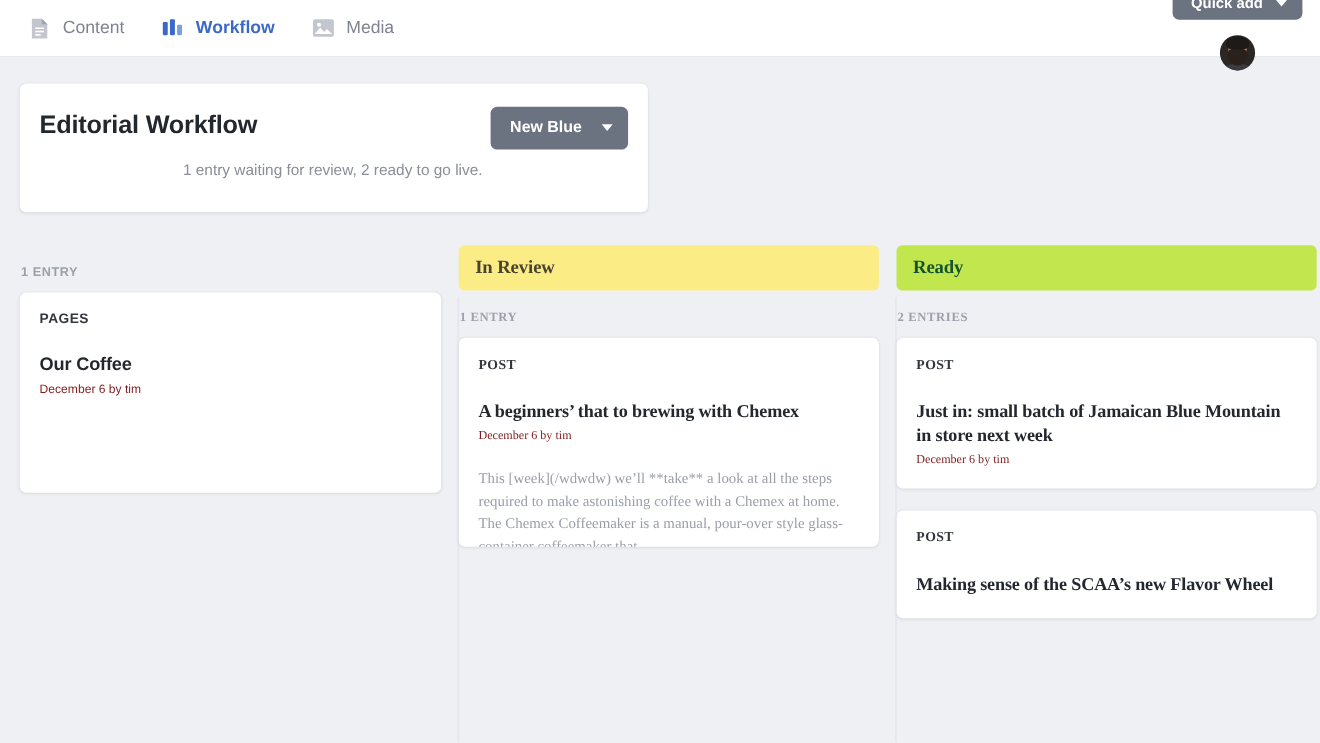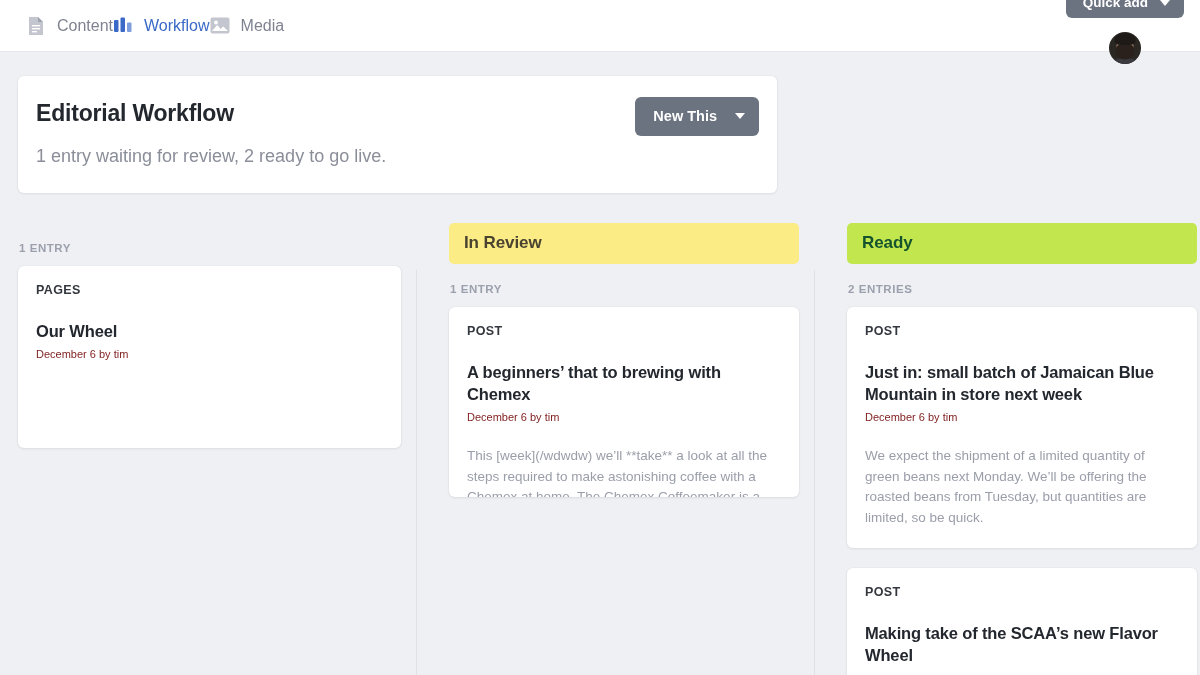--- a/index.html
+++ b/index.html
@@ -25,33 +25,34 @@
     align-items: center;
     padding: 0 16px 0 26px;
     border-bottom: 1px solid #e7e8ed;
     position: relative;
     z-index: 10;
   }
 
   .nav-links {
     display: flex;
     align-items: center;
+    gap: 34px;
   }
 
   .nav-link {
     display: flex;
     align-items: center;
     gap: 11px;
     font-size: 16px;
     color: #7f8391;
     text-decoration: none;
     cursor: pointer;
     line-height: 1;
   }
-  .nav-link.active { color: #3a69c7; font-weight: 400; }
+  .nav-link.active { color: #3a69c7; font-weight: 700; }
 
   .nav-icon {
     width: 20px;
     height: 20px;
     display: inline-flex;
     align-items: center;
     justify-content: center;
   }
   .nav-icon svg { display: block; }
 
@@ -132,39 +133,40 @@
   
   .page {
     padding: 24px 18px 0 18px;
     height: 623px;
     overflow: hidden;
   }
 
   .header-card {
     background: #ffffff;
     border-radius: 6px;
-    width: 759px;
+    width: 571px;
     padding: 24px 20px 22px 18px;
     box-shadow: 0 1px 3px rgba(26,32,44,0.07), 0 0 0 1px rgba(26,32,44,0.02);
     position: relative;
     min-height: 117px;
   }
 
   .header-title {
     font-size: 23px;
     font-weight: 700;
     color: #23272e;
     letter-spacing: -0.2px;
     line-height: 1.2;
   }
 
   .header-sub {
     margin-top: 18px;
-    font-size: 18px;
+    font-size: 14px;
     color: #8a8e99;
+    text-align: center;
   }
 
   .new-post-btn {
     position: absolute;
     top: 21px;
     right: 18px;
     background: #6b7280;
     color: #fff;
     border: none;
     border-radius: 6px;
@@ -185,21 +187,21 @@
     margin-top: 30px;
     align-items: flex-start;
   }
 
   .column {
     width: 398px;
     flex: 0 0 398px;
     position: relative;
     padding-right: 15px;
   }
-  .column + .column { padding-left: 33px; }
+  .column + .column { padding-left: 1px; font-family: Liberation Serif, serif; }
   .column + .column::before {
     content: "";
     position: absolute;
     left: 0;
     top: 47px;
     bottom: -400px;
     width: 1px;
     background: #e0e2e8;
   }
 
@@ -321,33 +323,33 @@
     </div>
   </div>
 </div>
 
 <div class="page">
 
   <div class="header-card">
     <div class="header-title">Editorial Workflow</div>
     <div class="header-sub">1 entry waiting for review, 2 ready to go live.</div>
     <button class="new-post-btn">
-      <span>New This</span>
+      <span>New Blue</span>
       <span class="caret"></span>
     </button>
   </div>
 
   <div class="board">
 
     <div class="column">
       <div class="col-count">1 ENTRY</div>
       <div class="cards">
         <div class="card card-pages">
           <div class="card-kicker">PAGES</div>
-          <div class="card-title">Our Wheel</div>
+          <div class="card-title">Our Coffee</div>
           <div class="card-meta">December 6 by tim</div>
         </div>
       </div>
     </div>
 
     <div class="column">
       <div class="col-pill" style="background:#fbec86;color:#4a4330;">In Review</div>
       <div class="col-count">1 ENTRY</div>
       <div class="cards">
         <div class="card card-review">
@@ -360,24 +362,23 @@
     </div>
 
     <div class="column">
       <div class="col-pill" style="background:#c2e74e;color:#14532d;">Ready</div>
       <div class="col-count">2 ENTRIES</div>
       <div class="cards">
         <div class="card card-ready1">
           <div class="card-kicker">POST</div>
           <div class="card-title">Just in: small batch of Jamaican Blue Mountain in store next week</div>
           <div class="card-meta">December 6 by tim</div>
-          <div class="card-body">We expect the shipment of a limited quantity of green beans next Monday. We’ll be offering the roasted beans from Tuesday, but quantities are limited, so be quick.</div>
         </div>
         <div class="card card-ready2">
           <div class="card-kicker">POST</div>
-          <div class="card-title">Making take of the SCAA’s new Flavor Wheel</div>
+          <div class="card-title">Making sense of the SCAA’s new Flavor Wheel</div>
 
         </div>
       </div>
     </div>
 
   </div>
 </div>
 
 </body></html>

